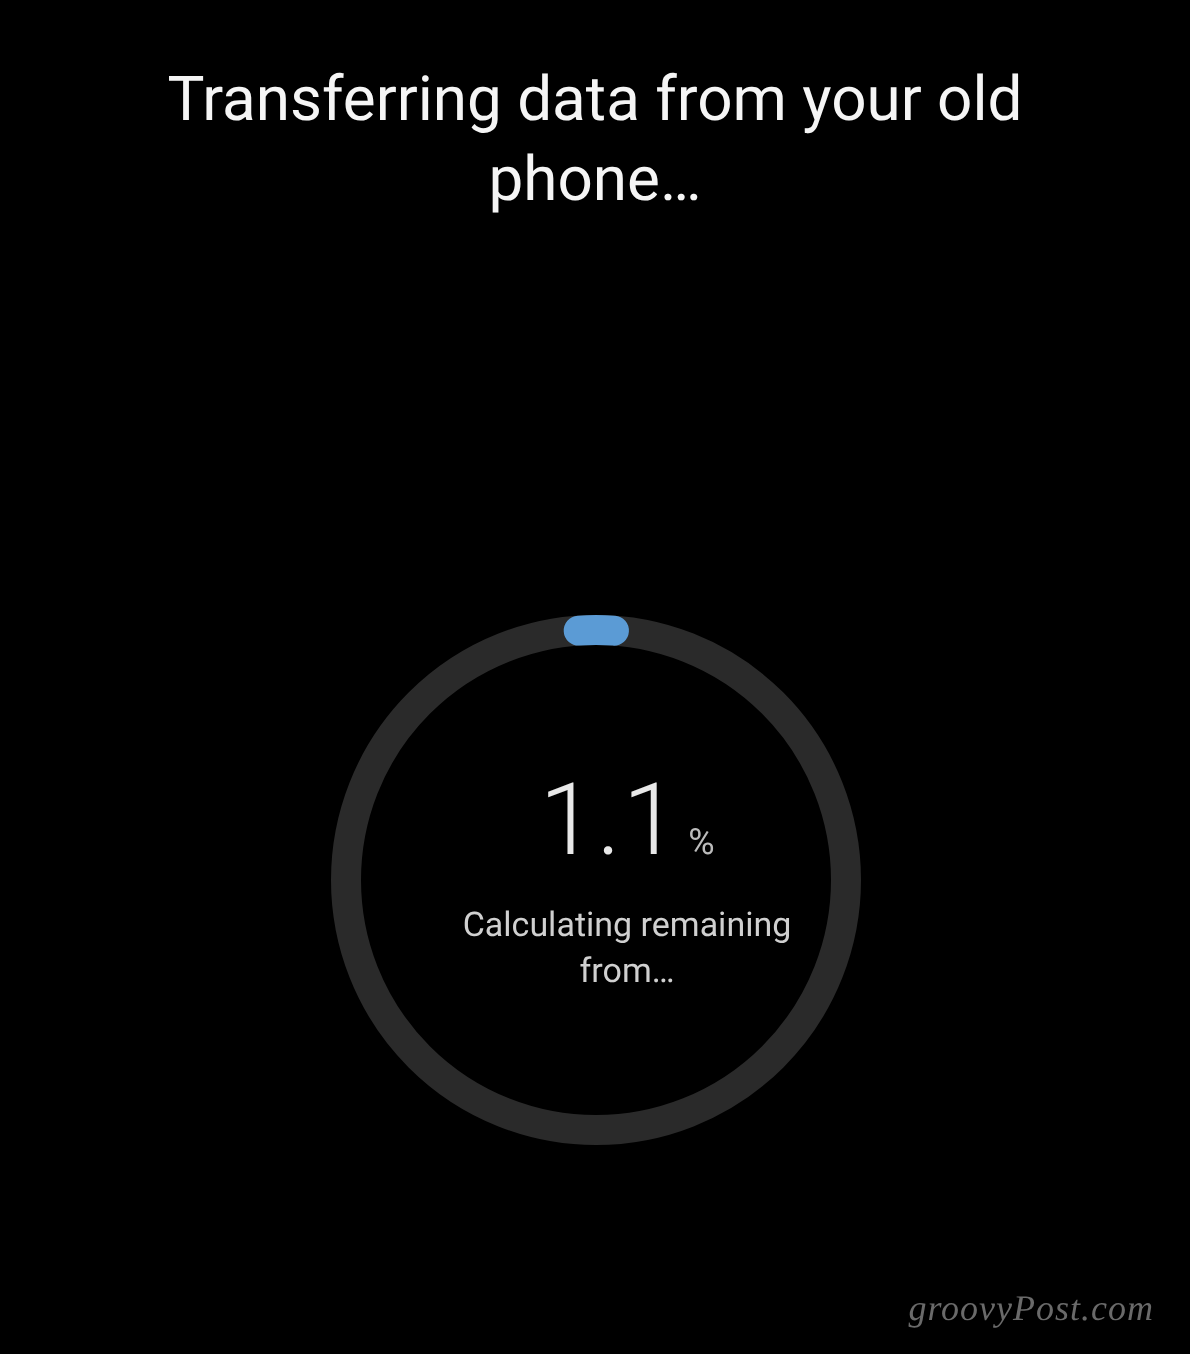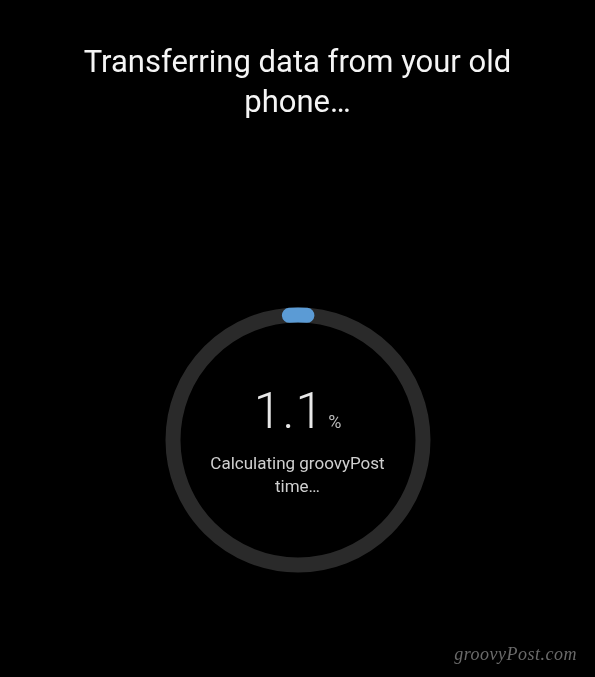--- a/index.html
+++ b/index.html
@@ -14,21 +14,21 @@
       font-family: -apple-system, BlinkMacSystemFont, 'Segoe UI', Roboto, sans-serif;
       color: #ffffff;
       overflow: hidden;
       position: relative;
     }
     .title {
       text-align: center;
       font-size: 31px;
       font-weight: 400;
       color: #f5f5f5;
-      padding: 42px 40px 0;
+      padding: 30px 40px 0;
       line-height: 1.3;
     }
     .progress-container {
       position: absolute;
       top: 305px;
       left: 50%;
       transform: translateX(-50%);
       width: 270px;
       height: 270px;
     }
@@ -42,21 +42,21 @@
     }
     .ring-progress {
       fill: none;
       stroke: #5b9bd5;
       stroke-width: 15;
       stroke-linecap: round;
     }
     .progress-content {
       position: absolute;
       top: 0;
-      left: 0;
+      left: 16px;
       width: 100%;
       height: 100%;
       display: flex;
       flex-direction: column;
       align-items: center;
       justify-content: center;
     }
     .percent-wrap {
       display: flex;
       align-items: baseline;
@@ -100,17 +100,17 @@
 <div class="progress-container">
   <svg class="progress-ring" width="270" height="270">
     <circle class="ring-bg" cx="135" cy="135" r="125"></circle>
     <circle class="ring-progress" cx="135" cy="135" r="125" id="progress-arc" stroke-dasharray="18 767.3981633974482" stroke-dashoffset="9"></circle>
   </svg>
   <div class="progress-content">
     <div class="percent-wrap">
       <span class="percent-value">1.1</span>
       <span class="percent-symbol">%</span>
     </div>
-    <div class="status-text">Calculating groovyPost time…</div>
+    <div class="status-text">Calculating remaining from…</div>
   </div>
 </div>
 
 <div class="watermark">groovyPost.com</div>
 
 </body></html>

